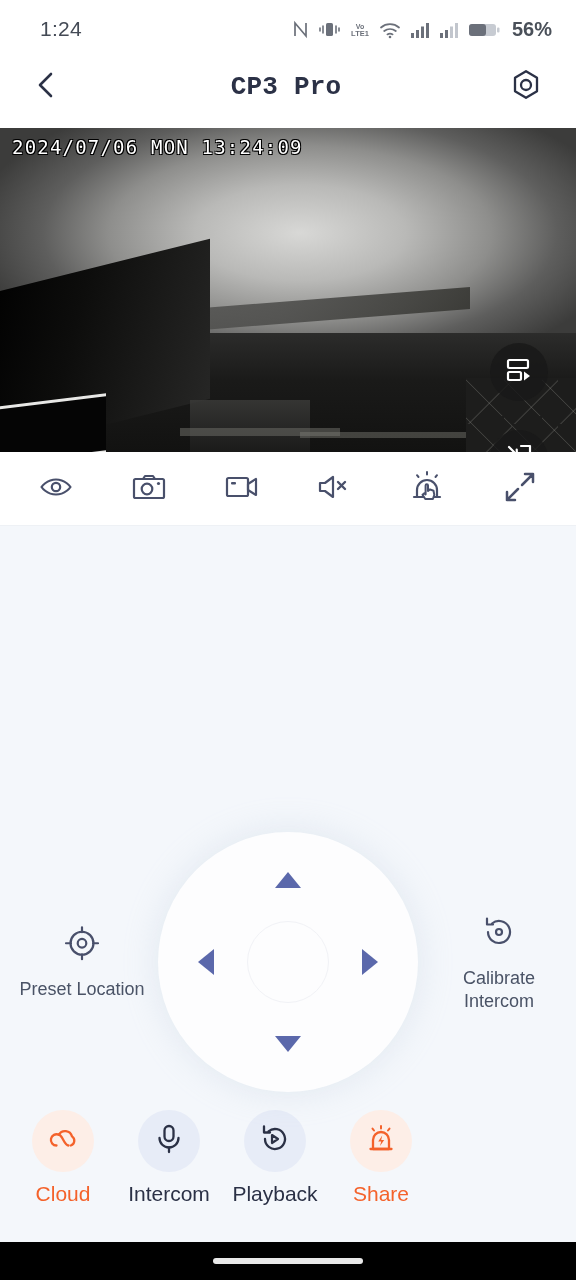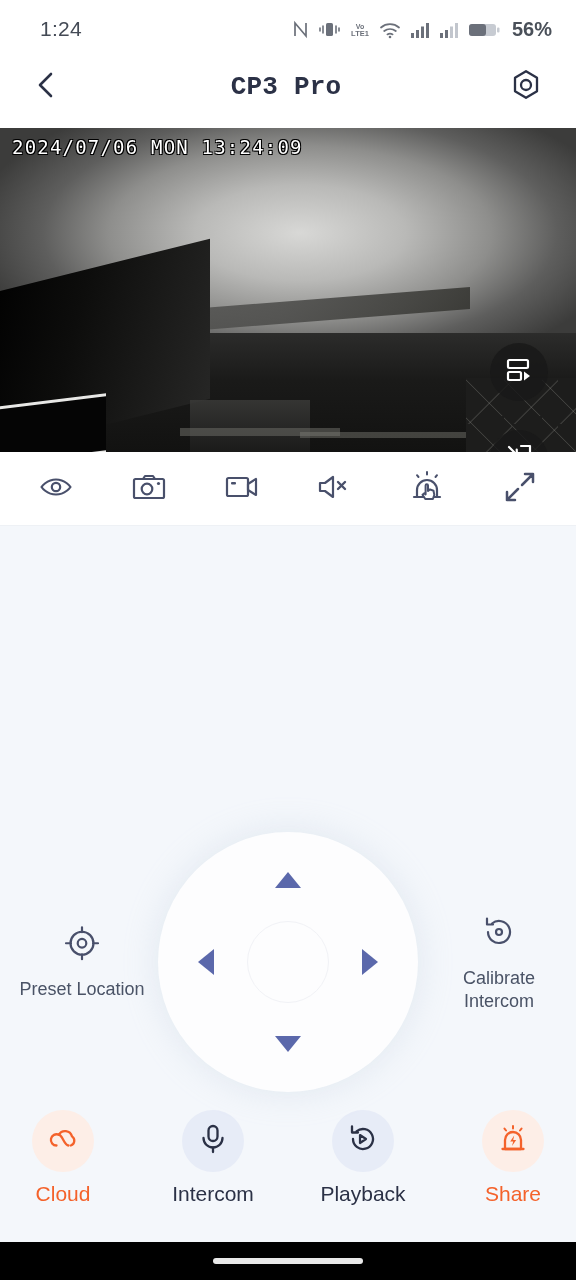--- a/index.html
+++ b/index.html
@@ -148,21 +148,21 @@
     display:flex; flex-direction:column; align-items:center; gap:11px;
     width:150px;
   }
   .side-btn.l { left:7px; }
   .side-btn.r { right:2px; }
   .side-label { font-size:18px; color:#4a5366; text-align:center; line-height:1.25; }
 
   
   .bottomnav {
     flex:0 0 150px; height:150px; background:#f4f7fb;
-    display:flex; align-items:flex-start; justify-content:space-between;
+    display:flex; align-items:flex-start; justify-content:flex-start;
     padding:18px 10px 12px;
   }
   .nav-item { display:flex; flex-direction:column; align-items:center; gap:10px; width:106px; }
   .nav-circle {
     width:62px; height:62px; border-radius:50%;
     background:#e7ecf7; display:flex; align-items:center; justify-content:center;
   }
   .nav-circle.accent { background:#fdeee7; }
   .nav-label { font-size:21px; color:#2b3146; }
   .nav-label.accent { color:#f4622b; }

